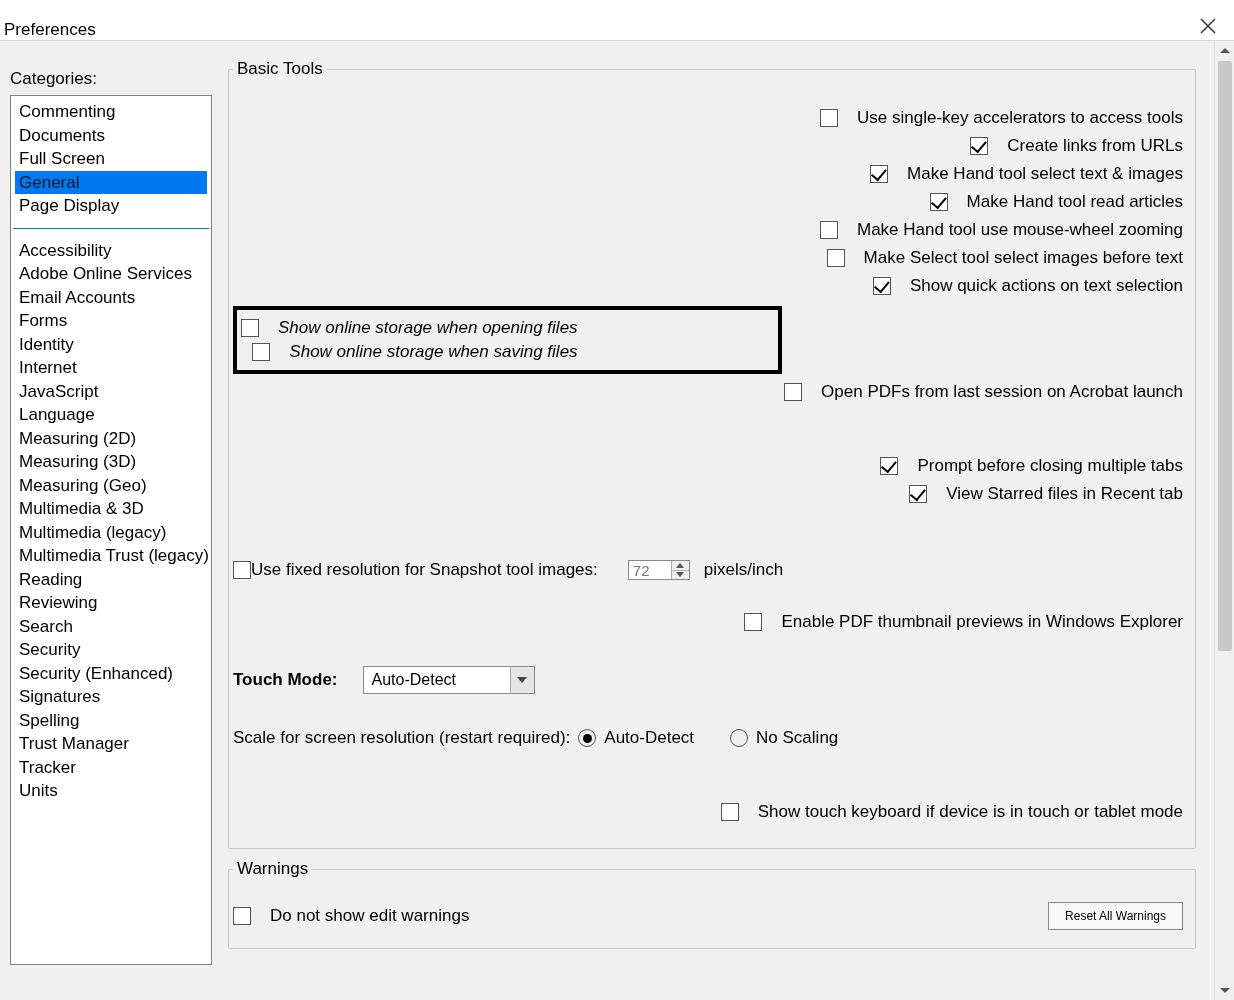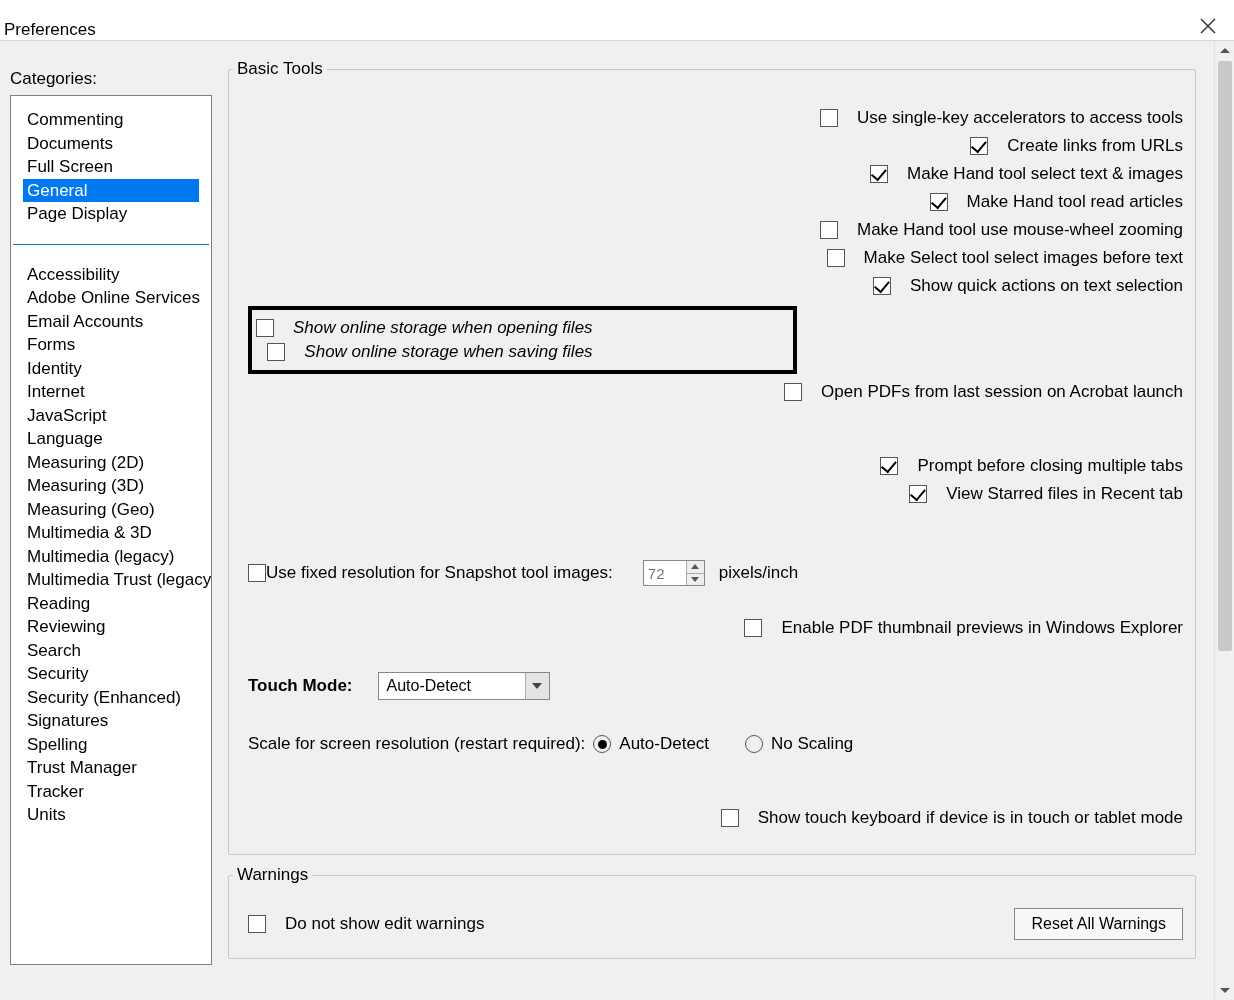--- a/index.html
+++ b/index.html
@@ -68,50 +68,50 @@
     font-size: 17px;
     margin: 0 0 6px 0;
   }
   .categories-list {
     background: #fff;
     border: 1px solid #808080;
     height: 870px;
     overflow: hidden;
   }
   .cat-group {
-    padding: 12px;
+    padding: 4px;
   }
   .cat-sep {
     border-top: 1px solid #0078d4;
     margin: 6px 2px 6px 2px;
   }
   .cat-item {
     padding: 0 4px;
     font-size: 17px;
     line-height: 23.5px;
     cursor: pointer;
     white-space: nowrap;
   }
   .cat-item.selected {
     background: #0078f0;
-    color: #ffffff;
+    color: #0f172a;
   }
 
   .main-col {
     flex: 1;
     padding-left: 16px;
     padding-right: 28px;
   }
 
   .fieldset {
     position: relative;
     border: 1px solid #c8c8c8;
     border-radius: 2px;
     margin-top: 0;
-    padding: 32px 12px 18px 19px;
+    padding: 32px 12px 18px 4px;
     background: #f0f0f0;
   }
   .fieldset + .fieldset { margin-top: 20px; }
   .fieldset-legend {
     position: absolute;
     top: -11px; left: 4px;
     background: #f0f0f0;
     padding: 0 4px;
     font-size: 17px;
   }
@@ -155,21 +155,21 @@
   .inline-row {
     display: flex;
     align-items: center;
     gap: 0;
     font-size: 17px;
     margin: 8px 0;
   }
   .num-input-wrap {
     display: flex;
     border: 1px solid #888;
-    height: 26px;
+    height: 20px;
     background: #fff;
     margin-left: 30px;
   }
   .num-input {
     width: 42px;
     border: none;
     padding: 0 4px;
     font-size: 15px;
     color: #777;
     background: #fff;
@@ -230,21 +230,21 @@
     display: inline-flex;
     align-items: center;
     margin-right: 36px;
     gap: 4px;
   }
 
   .btn {
     border: 1px solid #888;
     background: #f8f8f8;
     padding: 6px 16px;
-    font-size: 16px;
+    font-size: 12px;
     cursor: pointer;
   }
   .warnings-row {
     display: flex;
     align-items: center;
     justify-content: space-between;
   }
 </style>
 </head>
 <body>

